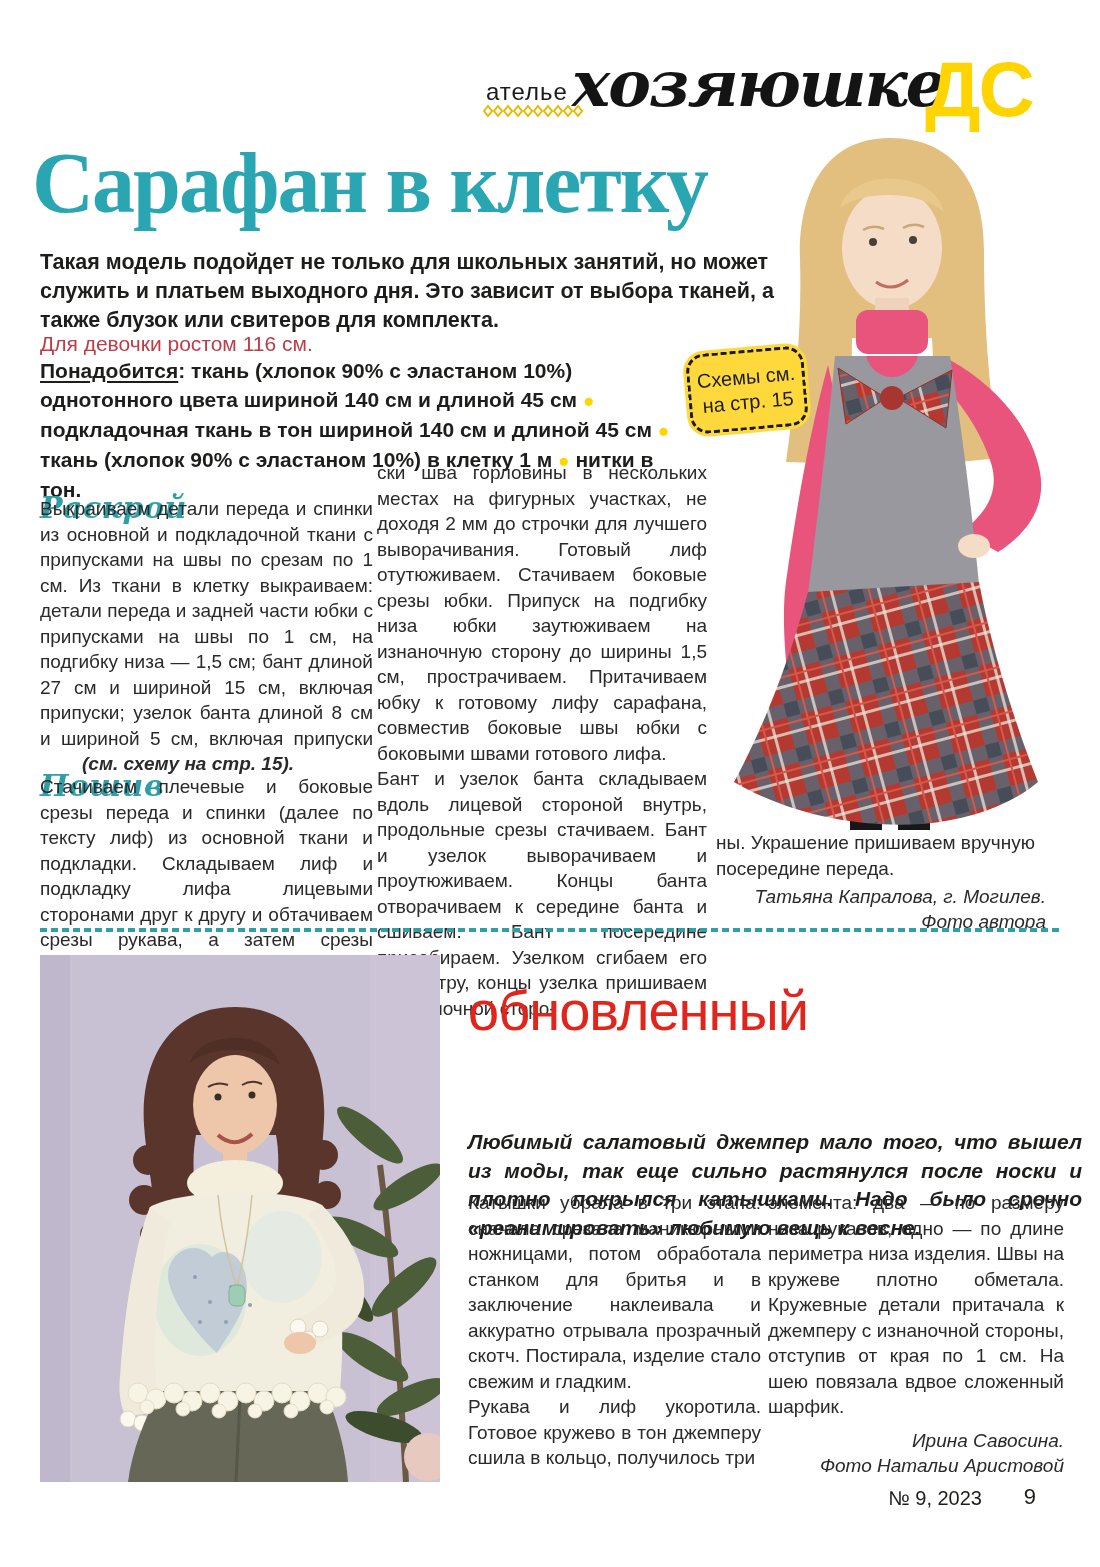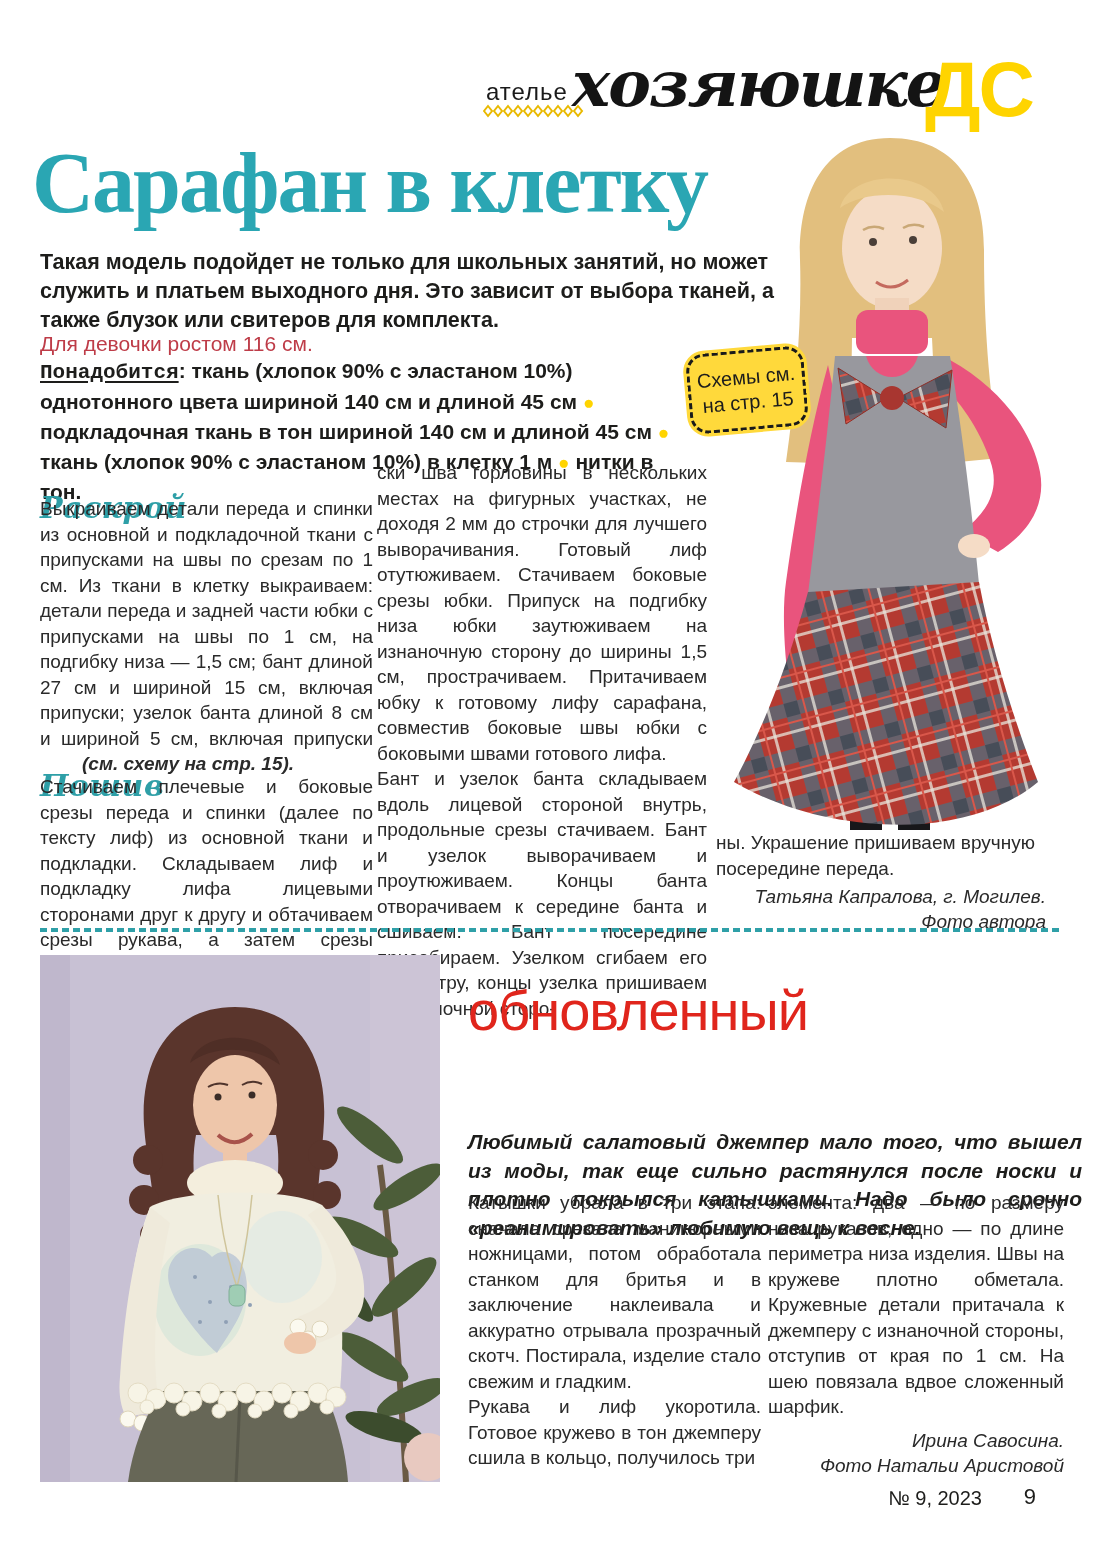--- a/index.html
+++ b/index.html
@@ -8,21 +8,21 @@
   .abs{position:absolute;}
   
   .kicker{font:24px/1 "Liberation Sans",sans-serif;color:#1a1a1a;letter-spacing:1px;}
   .script-title{font:italic bold 64px/1 "DejaVu Serif",serif;color:#141414;letter-spacing:-2px;}
   .logo-dc{font:900 78px/1 "Liberation Sans",sans-serif;color:#ffd400;letter-spacing:-2px;}
   
   .main-title{font:bold 86px/1 "Liberation Serif",serif;color:#2aa6b3;letter-spacing:-2px;white-space:nowrap;}
   .intro{font:bold 21.5px/29px "Liberation Sans",sans-serif;color:#1d1d1b;text-align:left;}
   .for-line{font:21px/1.1 "Liberation Sans",sans-serif;color:#be3c48;}
   .materials{font:bold 21px/29px "Liberation Sans",sans-serif;color:#1d1d1b;}
-  .materials .lbl{text-decoration:underline;text-underline-offset:3px;font-family:Liberation Mono, monospace;}
+  .materials .lbl{text-decoration:underline;text-underline-offset:3px;}
   .materials .blt{color:#ffd400;font-size:19px;}
   .badge{background:#ffd93b;border:3px dashed #1a1a1a;border-radius:18px;
          transform:rotate(-5deg);display:flex;flex-direction:column;align-items:center;justify-content:center;
          font:20px/25px "Liberation Sans",sans-serif;color:#1c1c1c;box-shadow:0 0 0 3px #ffd93b;}
   .sec-head{font:italic bold 30px/1 "DejaVu Serif",serif;color:#2e9fa7;letter-spacing:0.5px;margin-top:35px;}
   .body-col{font:19px/25.5px "Liberation Sans",sans-serif;color:#2a2a2a;text-align:justify;}
   .preline{white-space:pre-line;}
   .em-end{font-style:italic;font-weight:bold;margin-left:42px;}
   .caption{font:19px/25.5px "Liberation Sans",sans-serif;color:#2a2a2a;}
   .byline{font:italic 19px/25px "Liberation Sans",sans-serif;color:#2a2a2a;text-align:right;}

